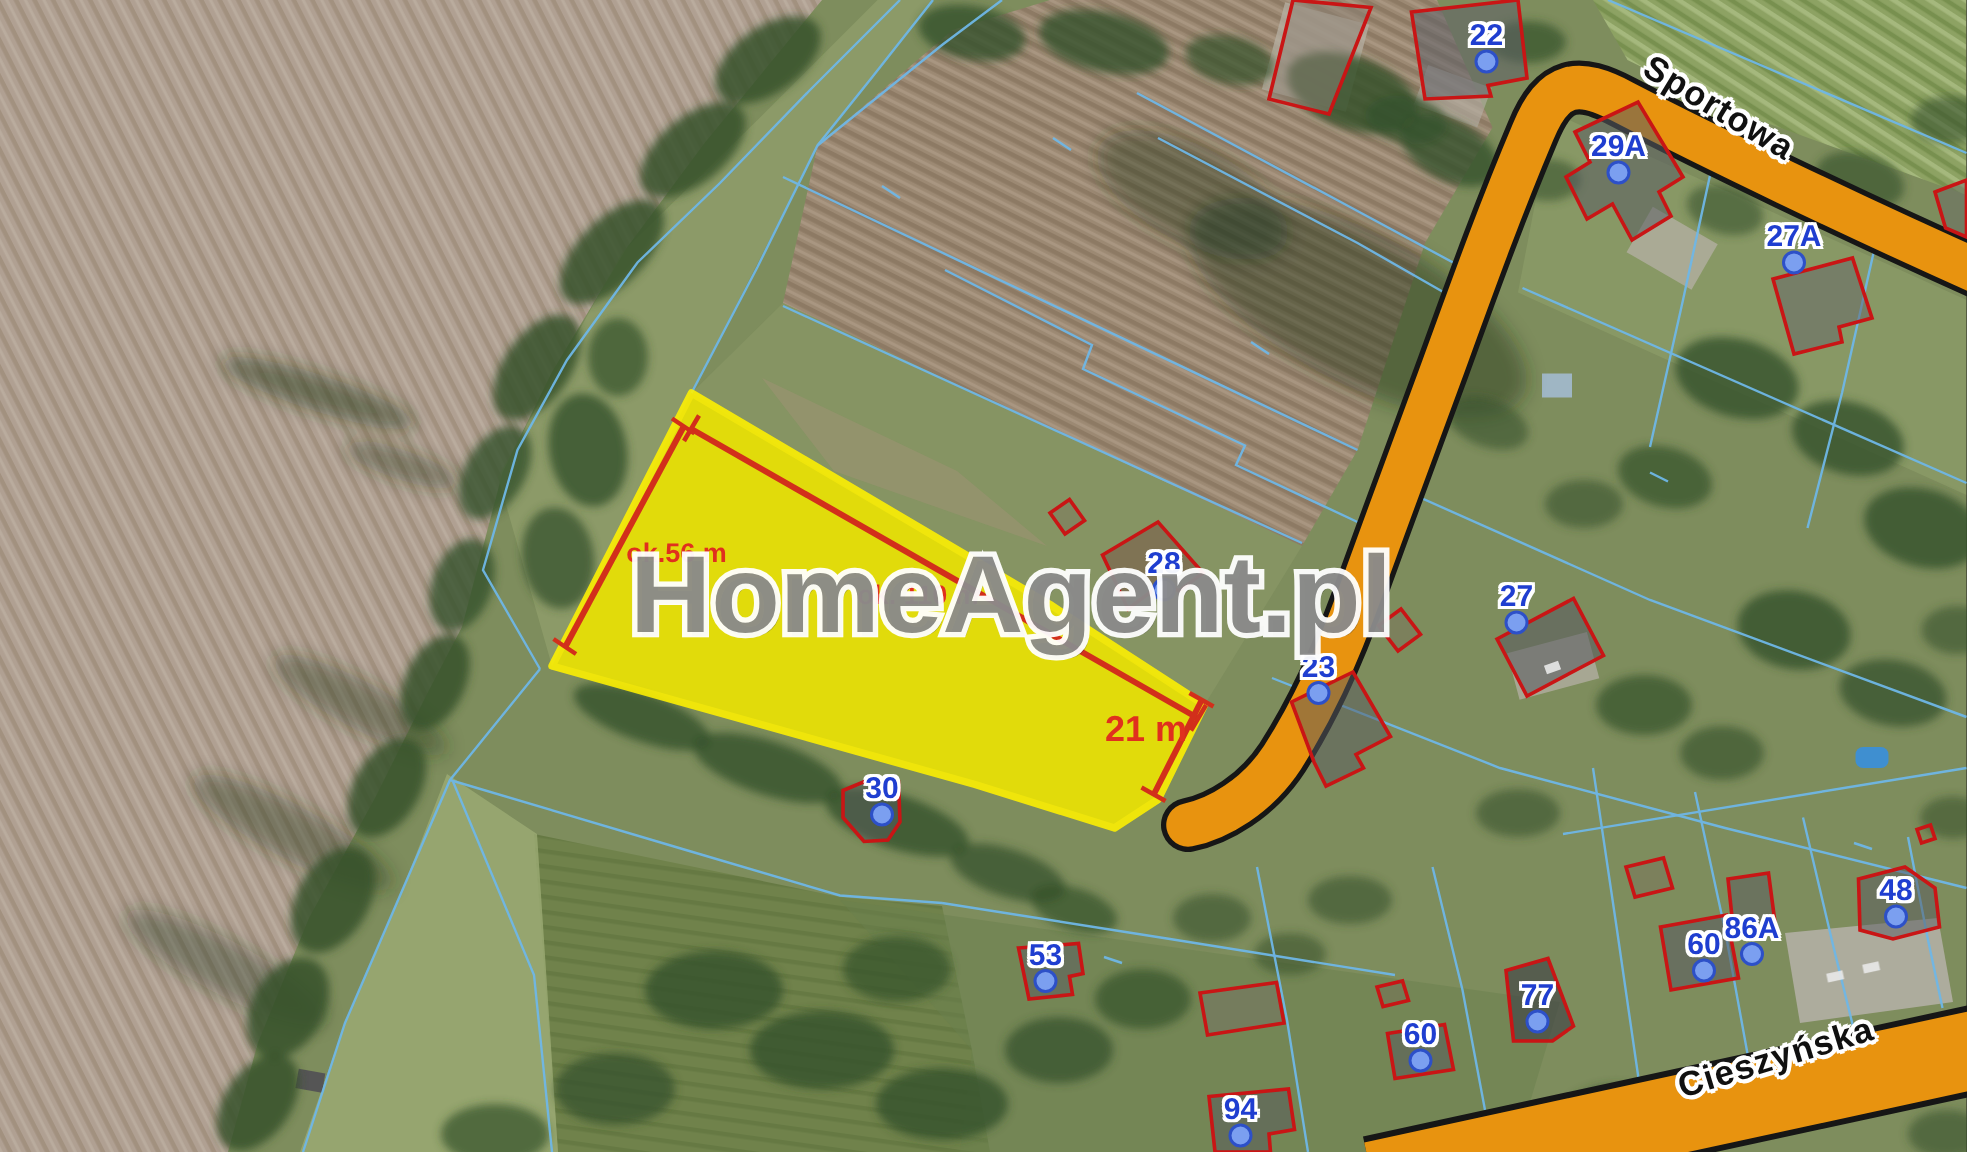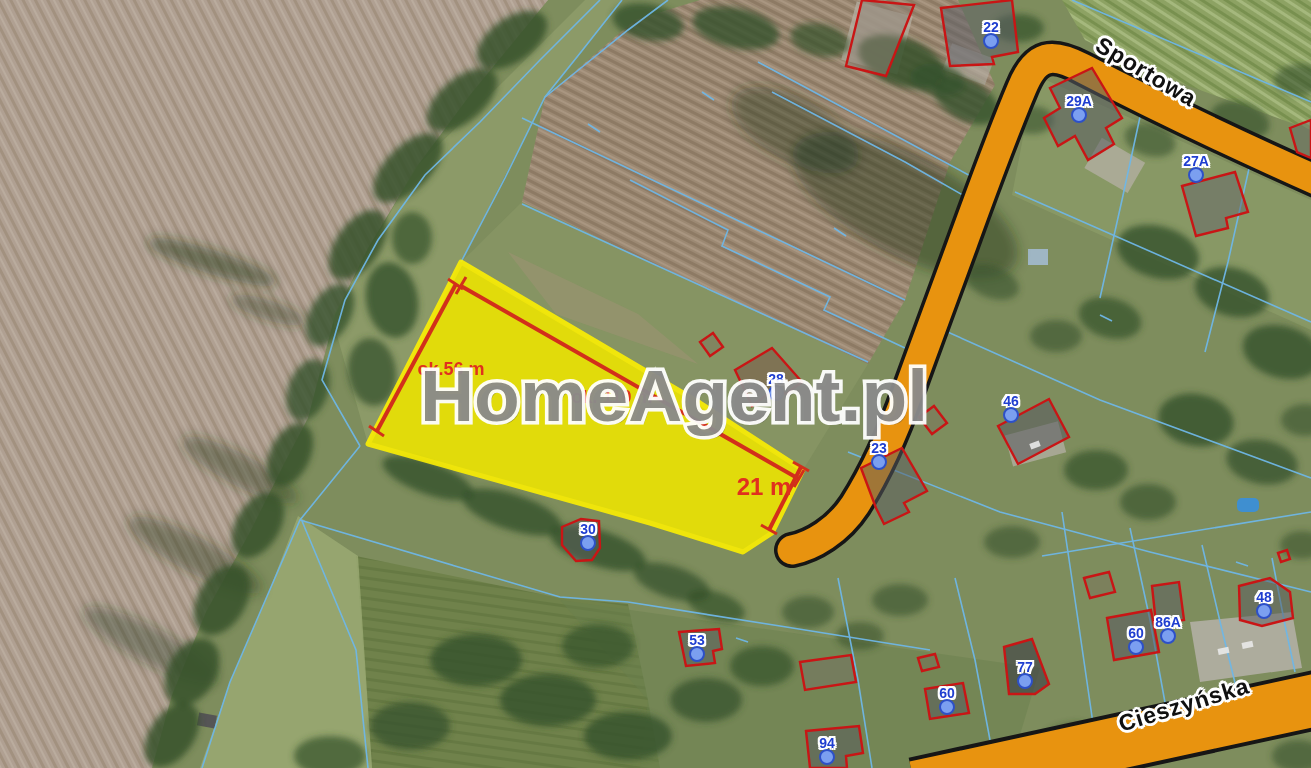--- a/index.html
+++ b/index.html
@@ -11,21 +11,21 @@
   #base-svg{position:absolute;left:0;top:0;z-index:1;}
   #wm-svg{position:absolute;left:0;top:0;z-index:10;pointer-events:none;}
   .labels{position:absolute;left:0;top:0;width:100%;height:100%;z-index:5;pointer-events:none;}
   .marker{position:absolute;width:0;height:0;}
   .marker .dot{
     position:absolute;left:-8px;top:-8px;width:12px;height:12px;border-radius:50%;
     background:#7b9ff0;border:2px solid #2d50c8;box-sizing:content-box;
   }
   .marker .num{
     position:absolute;left:0;bottom:7px;transform:translateX(-50%);
-    color:#1f3ed0;font-weight:bold;font-size:14px;line-height:1;white-space:nowrap;
+    color:#1f3ed0;font-weight:bold;font-size:20px;line-height:1;white-space:nowrap;
     text-shadow:-2px -2px 0 #fff,2px -2px 0 #fff,-2px 2px 0 #fff,2px 2px 0 #fff,
                 0 -2px 0 #fff,0 2px 0 #fff,-2px 0 0 #fff,2px 0 0 #fff;
   }
   .street{
     position:absolute;transform:translate(-50%,-50%);
     color:#101010;font-weight:bold;font-size:23px;letter-spacing:1px;white-space:nowrap;
     text-shadow:-2px -2px 0 #fff,2px -2px 0 #fff,-2px 2px 0 #fff,2px 2px 0 #fff,
                 0 -3px 0 #fff,0 3px 0 #fff,-3px 0 0 #fff,3px 0 0 #fff;
   }
   #street-sportowa{left:1146px;top:72px;transform:translate(-50%,-50%) rotate(31deg);}
@@ -266,21 +266,21 @@
       </div>
     <div class="marker" style="left:1196px;top:175px">
         <span class="num">27A</span>
         <span class="dot"></span>
       </div>
     <div class="marker" style="left:776px;top:393px">
         <span class="num">28</span>
         <span class="dot"></span>
       </div>
     <div class="marker" style="left:1011px;top:415px">
-        <span class="num">46</span>
+        <span class="num">27</span>
         <span class="dot"></span>
       </div>
     <div class="marker" style="left:879px;top:462px">
         <span class="num">23</span>
         <span class="dot"></span>
       </div>
     <div class="marker" style="left:588px;top:543px">
         <span class="num">30</span>
         <span class="dot"></span>
       </div>

